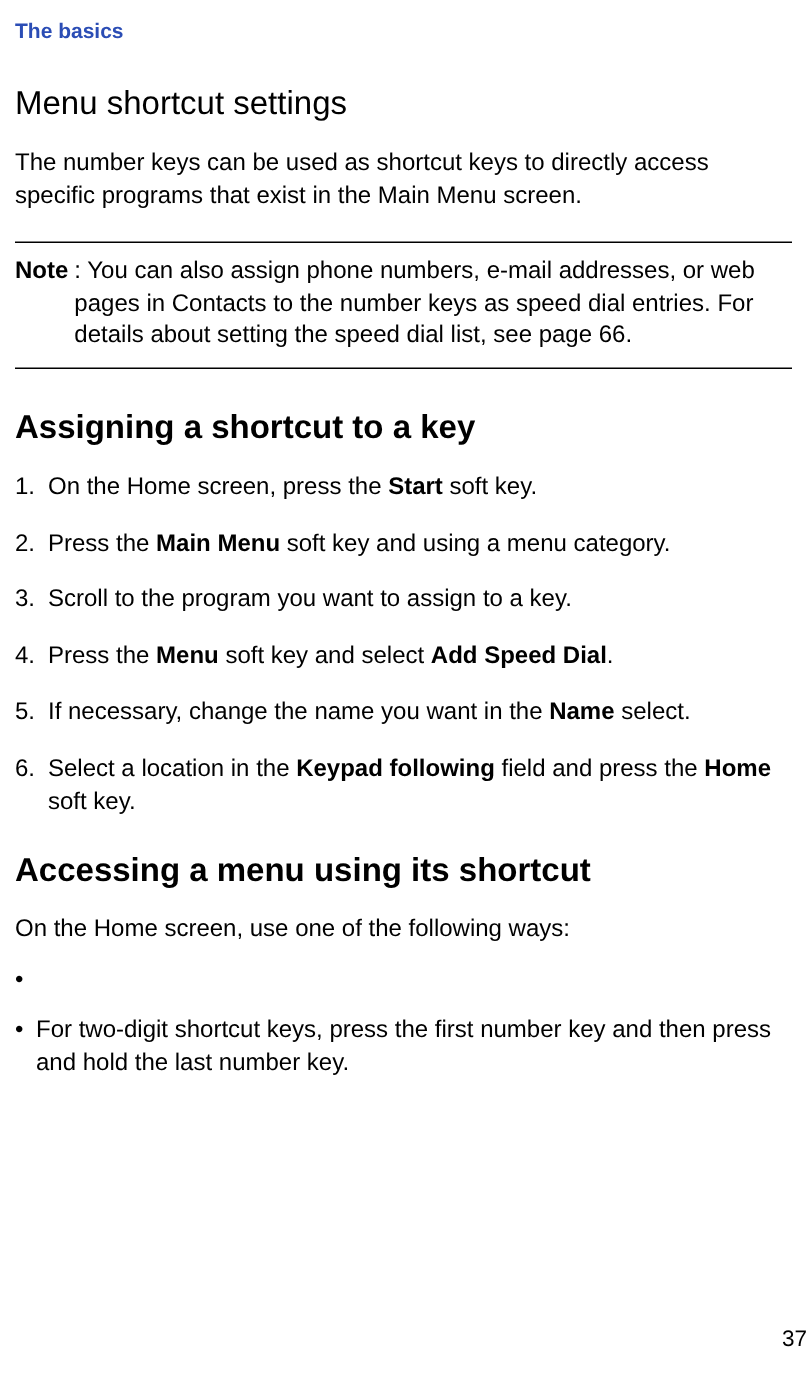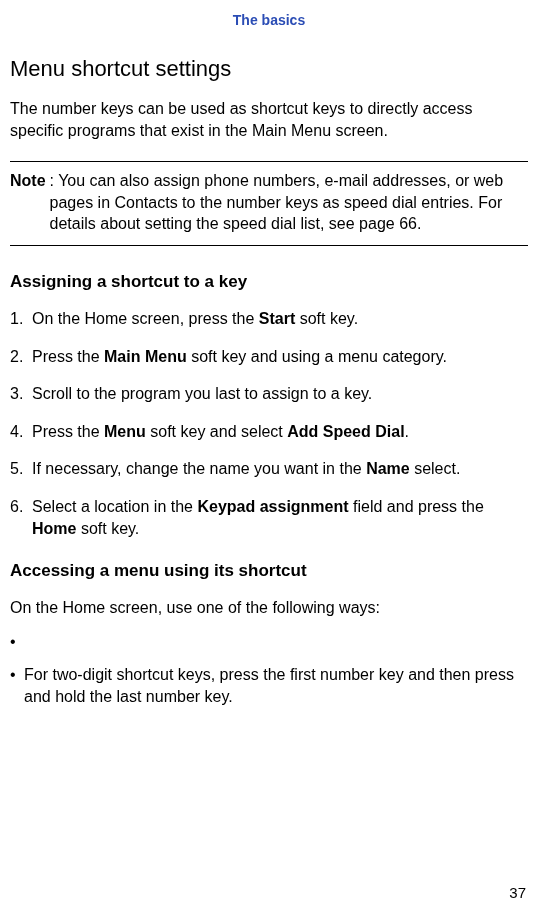--- a/index.html
+++ b/index.html
@@ -9,21 +9,21 @@
     }
     body {
       width: 540px;
       height: 915px;
       background: #ffffff;
       font-family: Verdana, Geneva, sans-serif;
       position: relative;
       padding: 12px 12px 0 10px;
     }
     .chapter-header {
-      text-align: center;
+      text-align: left;
       color: #2b4db5;
       font-weight: bold;
       font-size: 14px;
       margin-bottom: 28px;
     }
     .section-title {
       font-weight: normal;
       font-size: 22px;
       color: #000;
       margin-bottom: 16px;
@@ -47,21 +47,21 @@
     }
     .note-label {
       font-weight: bold;
       flex-shrink: 0;
     }
     .note-text {
       padding-left: 4px;
     }
     .subsection-title {
       font-weight: bold;
-      font-size: 17px;
+      font-size: 22px;
       color: #000;
       margin-bottom: 16px;
     }
     .ordered-list {
       list-style: none;
       margin-bottom: 22px;
     }
     .ordered-list li {
       font-size: 16px;
       line-height: 1.35;
@@ -92,21 +92,21 @@
       font-size: 16px;
       line-height: 1.35;
       margin-bottom: 12px;
     }
     .bold {
       font-weight: bold;
     }
     .page-number {
       position: absolute;
       bottom: 14px;
-      right: 14px;
+      right: 2px;
       font-size: 15px;
       color: #000;
     }
   </style>
 </head>
 <body>
 
 <div class="chapter-header">The basics</div>
 
 <h1 class="section-title">Menu shortcut settings</h1>
@@ -126,33 +126,33 @@
   <li>
     <span class="list-number">1.</span>
     <span class="list-text"><span>On the Home screen, press the </span><span class="bold">Start</span><span> soft key.</span></span>
   </li>
   <li>
     <span class="list-number">2.</span>
     <span class="list-text"><span>Press the </span><span class="bold">Main Menu</span><span> soft key and using a menu category.</span></span>
   </li>
   <li>
     <span class="list-number">3.</span>
-    <span class="list-text"><span>Scroll to the program you last to assign to a key.</span></span>
+    <span class="list-text"><span>Scroll to the program you want to assign to a key.</span></span>
   </li>
   <li>
     <span class="list-number">4.</span>
     <span class="list-text"><span>Press the </span><span class="bold">Menu</span><span> soft key and select </span><span class="bold">Add Speed Dial</span><span>.</span></span>
   </li>
   <li>
     <span class="list-number">5.</span>
     <span class="list-text"><span>If necessary, change the name you want in the </span><span class="bold">Name</span><span> select.</span></span>
   </li>
   <li>
     <span class="list-number">6.</span>
-    <span class="list-text"><span>Select a location in the </span><span class="bold">Keypad assignment</span><span> field and press the </span><span class="bold">Home</span><span> soft key.</span></span>
+    <span class="list-text"><span>Select a location in the </span><span class="bold">Keypad following</span><span> field and press the </span><span class="bold">Home</span><span> soft key.</span></span>
   </li>
 </ol>
 
 <h2 class="subsection-title">Accessing a menu using its shortcut</h2>
 
 <p class="body-text">On the Home screen, use one of the following ways:</p>
 
 <ul class="bullet-list">
   <li>
     <span class="bullet-marker">•</span>

